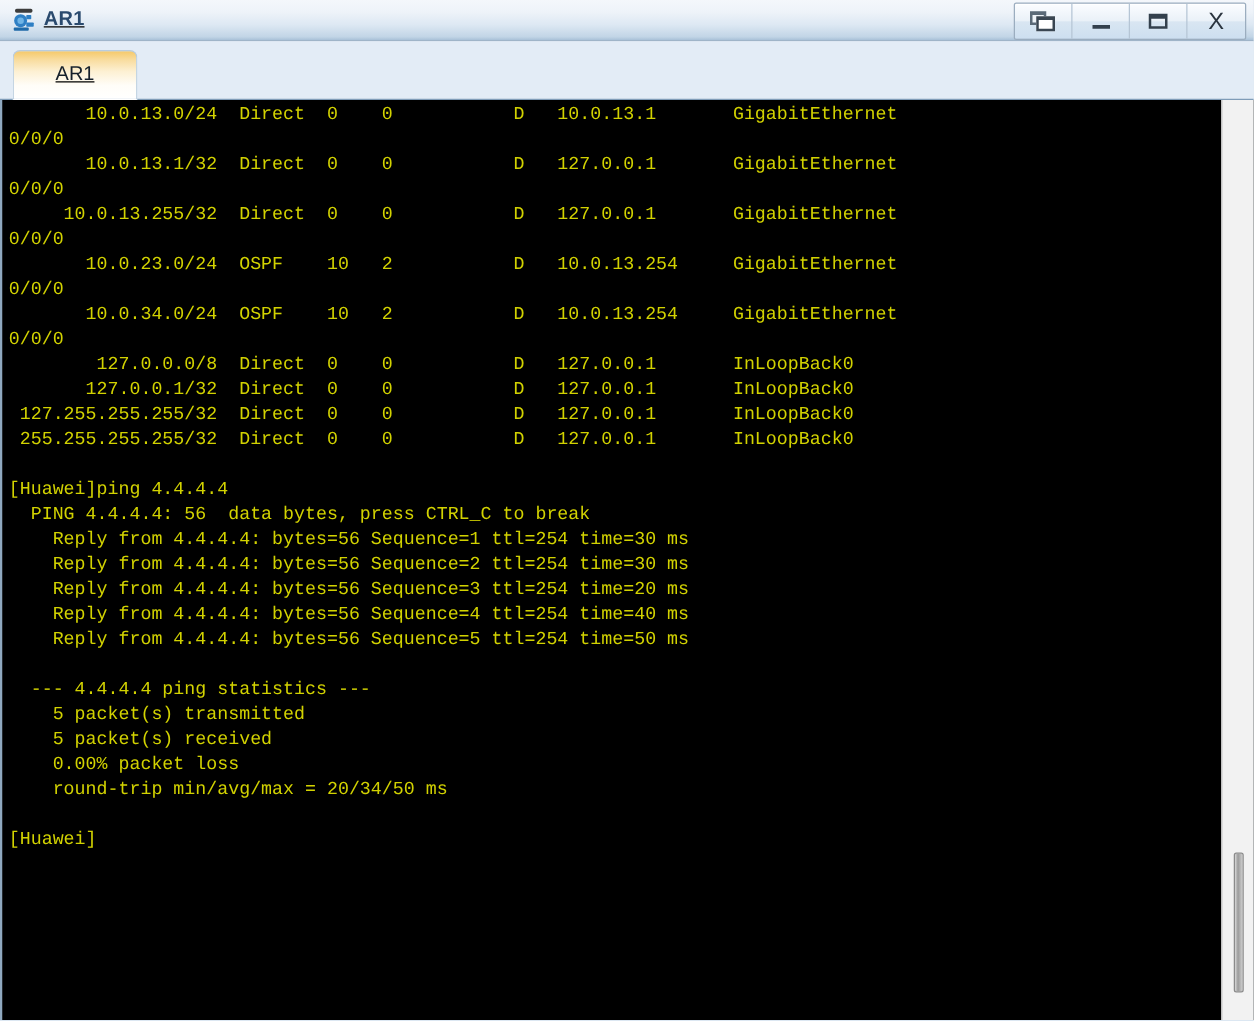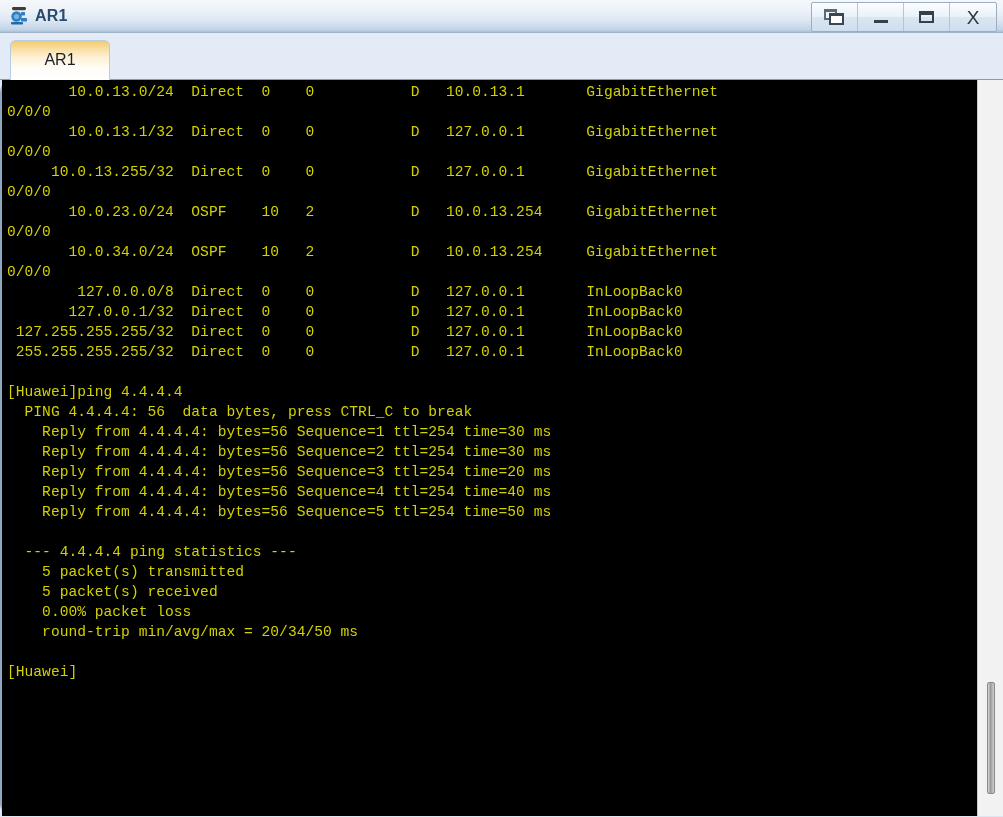--- a/index.html
+++ b/index.html
@@ -14,20 +14,21 @@
     font-family: "Liberation Sans", sans-serif;
   }
 
   #window {
     position: relative;
     width: 1003px;
     height: 817px;
     box-sizing: border-box;
     background: #dce7f2;
     overflow: hidden;
+    text-decoration: underline;
   }
 
   
   #titlebar {
     position: relative;
     height: 33px;
     box-sizing: border-box;
     background: linear-gradient(to bottom,
         #f4f7fb 0%,
         #eef3f9 30%,
@@ -161,21 +162,20 @@
   }
 
   
   #terminal-wrap {
     position: relative;
     height: 736px;
     background: #000000;
     border-left: 2px solid #8fa8bf;
     box-sizing: border-box;
     display: flex;
-    border-radius: 13px;
   }
   #terminal {
     flex: 1 1 auto;
     background: #000000;
     overflow: hidden;
     position: relative;
     padding: 2px 0 0 5px;
     box-sizing: border-box;
   }
   #console-text {

